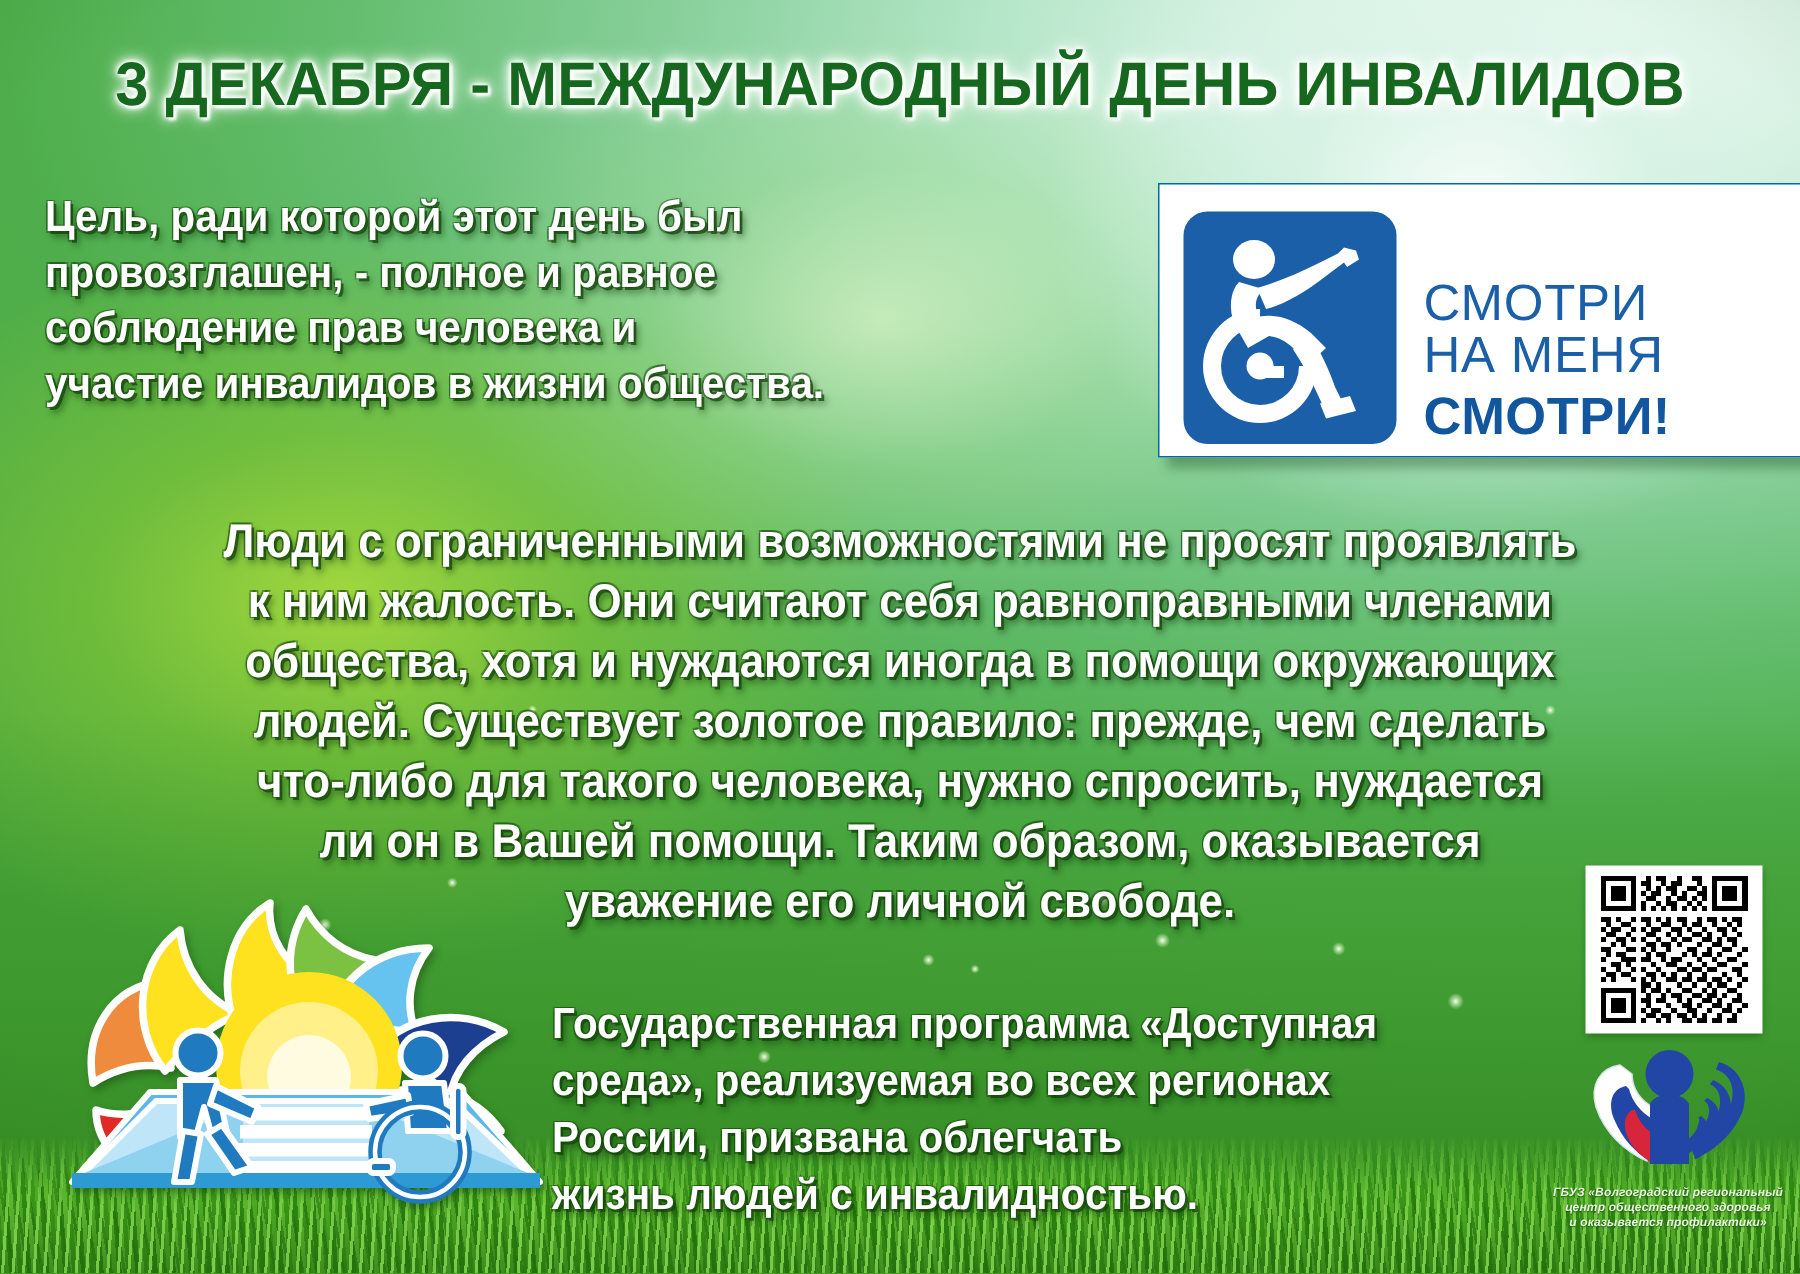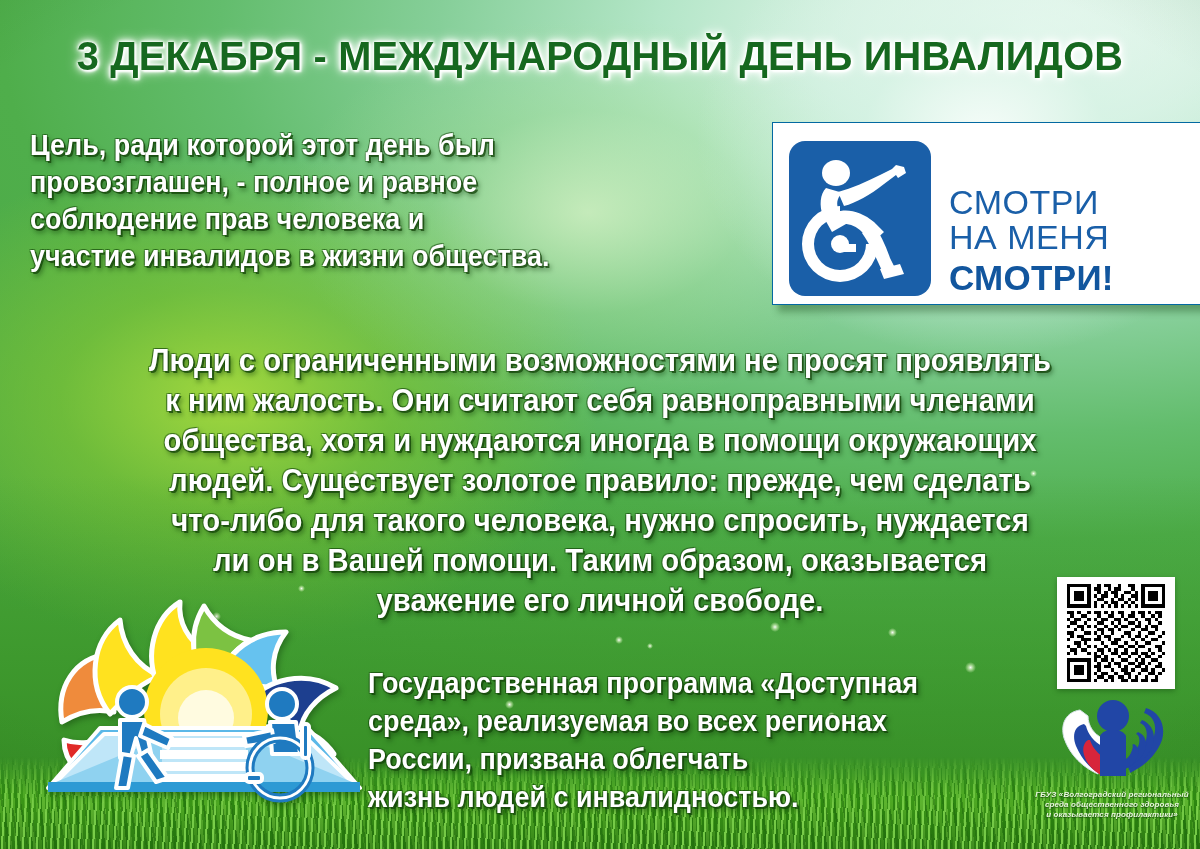--- a/index.html
+++ b/index.html
@@ -386,18 +386,18 @@
         <path d="M94 38 C101 41 104 48 101 56 C98 64 91 70 83 74 L82 65 C88 62 93 56 95 50 C96 45 95 41 92 40 Z"></path>
         <path d="M90 50 C95 53 96 59 93 64 C90 70 85 73 80 76 L80 67 C84 64 87 60 88 56 C89 53 89 51 88 51 Z"></path>
       </g>
 
       <circle cx="69" cy="22" r="16" fill="#2146a6"></circle>
 
       <path d="M56 42 C58 38 62 36 69 36 C76 36 80 38 82 42 L82 82 L56 82 Z" fill="#2146a6"></path>
     </svg>
     <div class="org-caption">
       <div>ГБУЗ «Волгоградский региональный</div>
-      <div>среда общественного здоровья</div>
+      <div>центр общественного здоровья</div>
       <div>и оказывается профилактики»</div>
     </div>
   </div>
 
 </div>
 
 </body></html>

